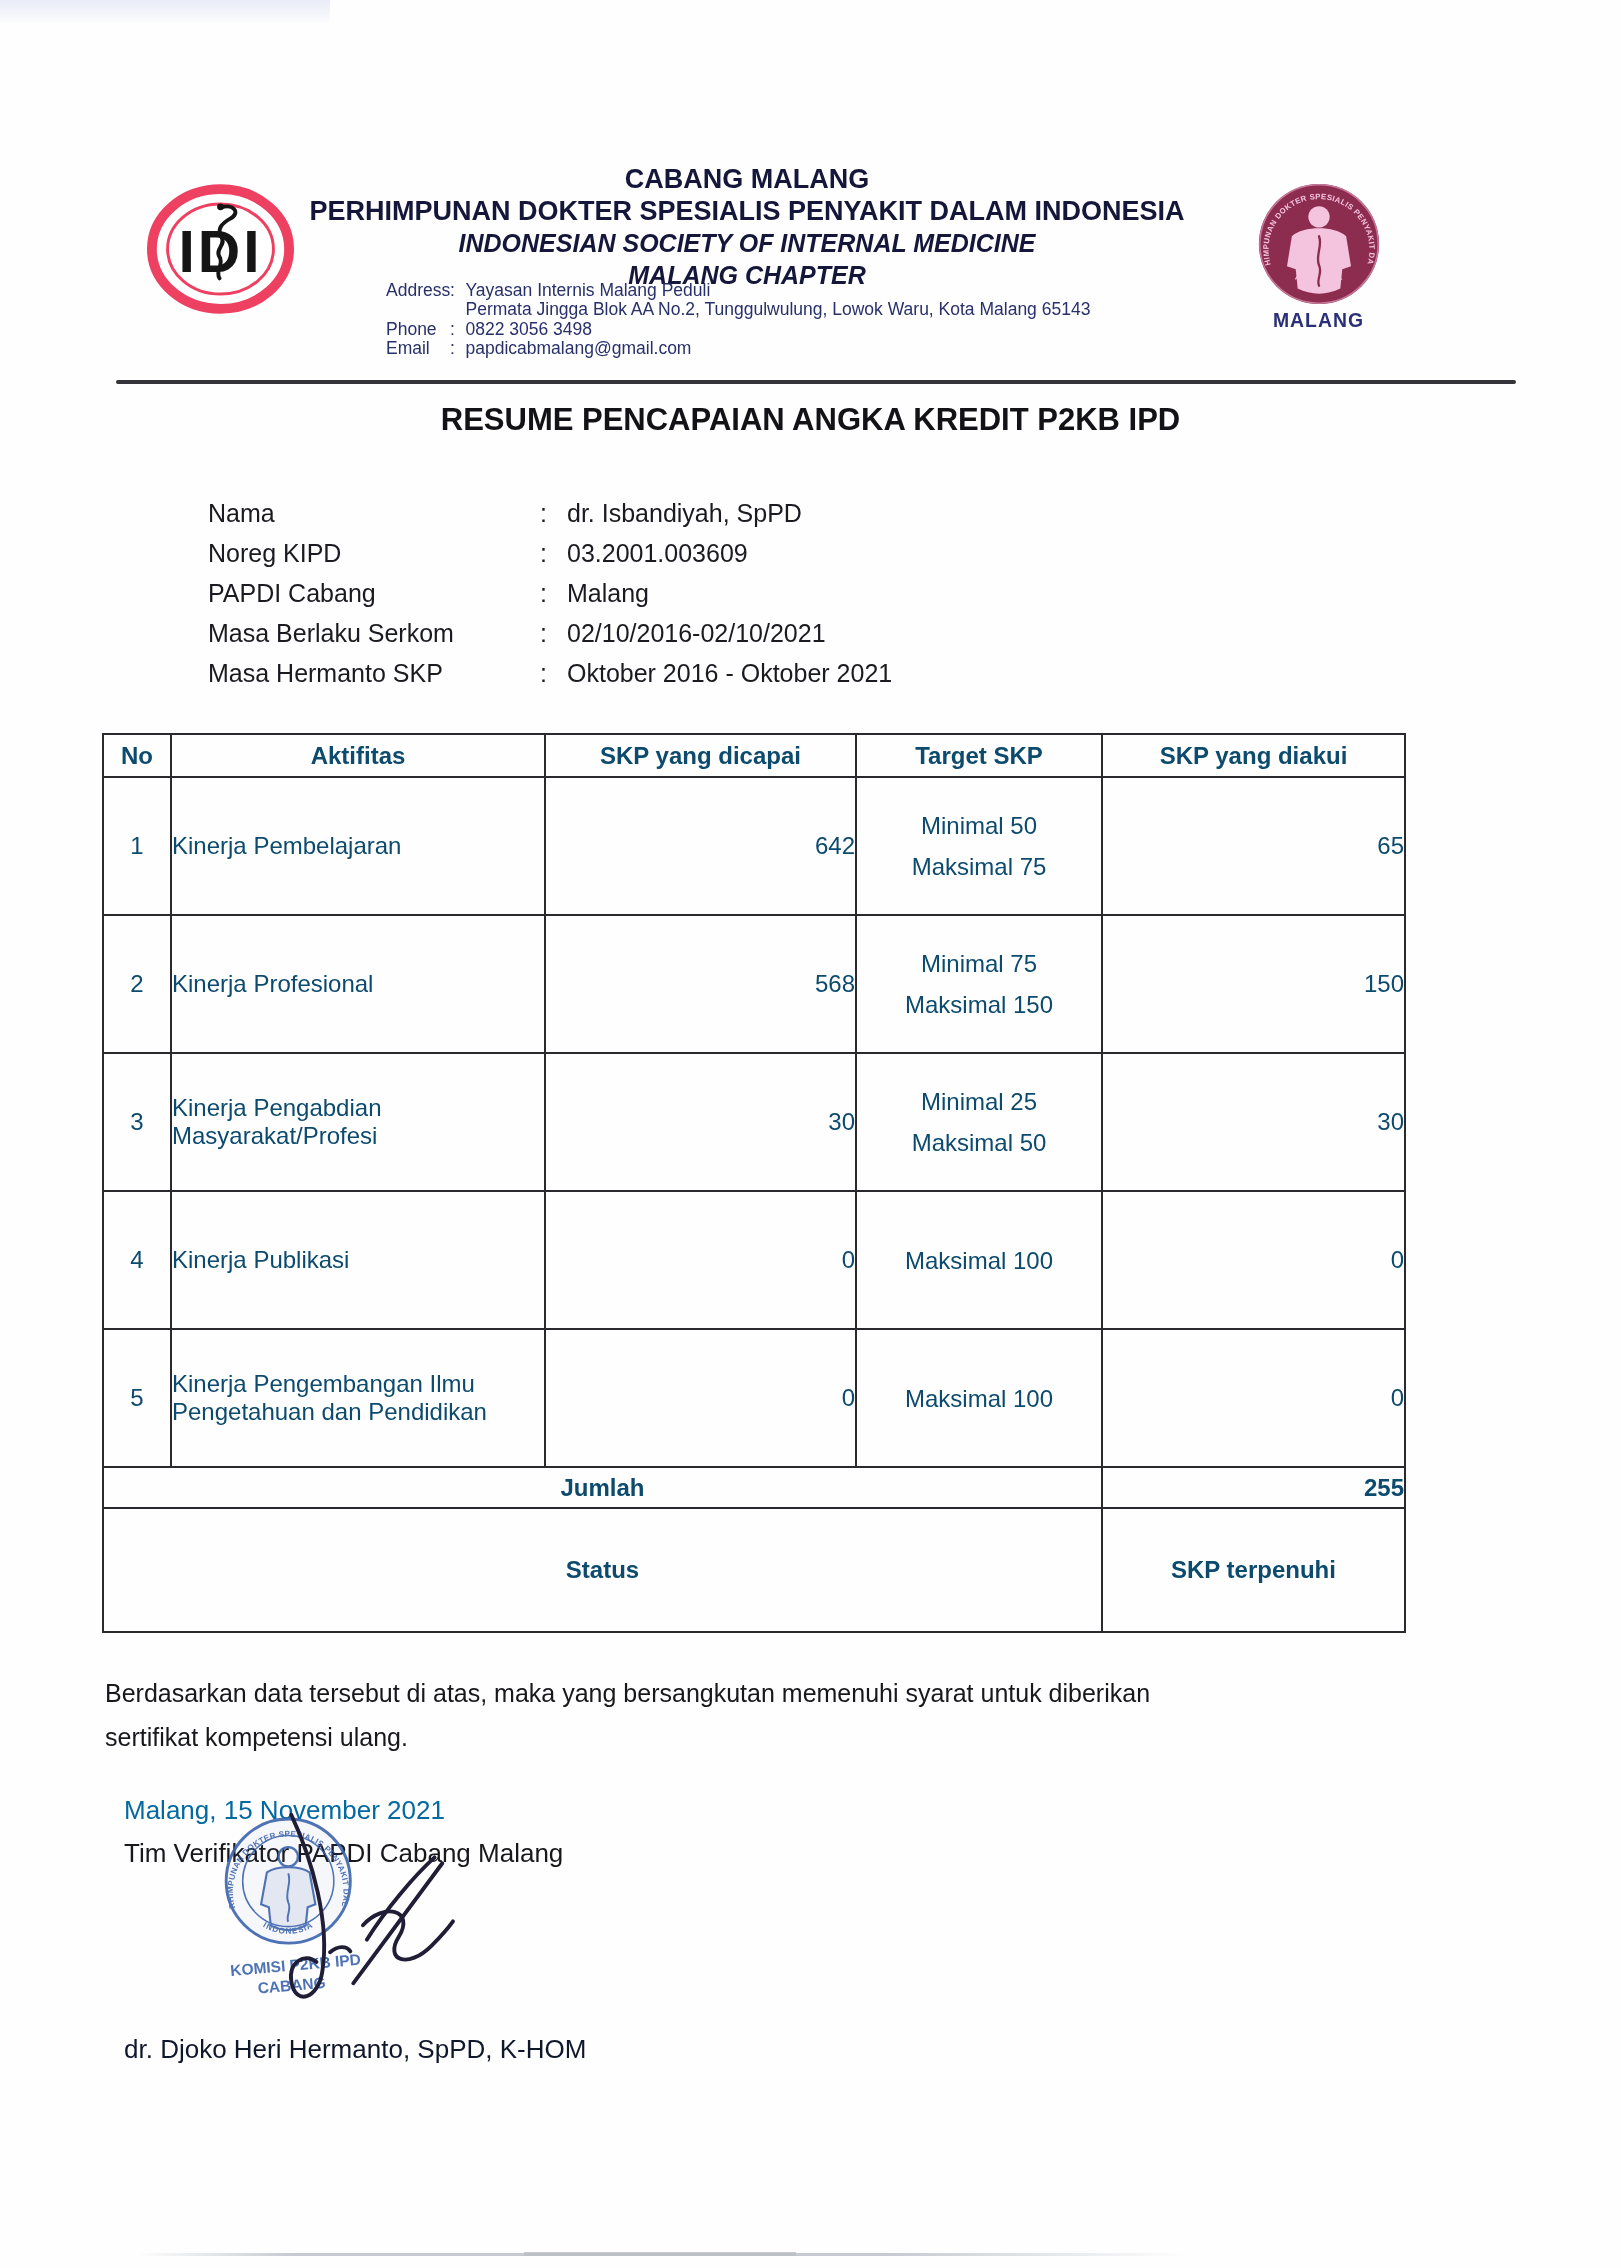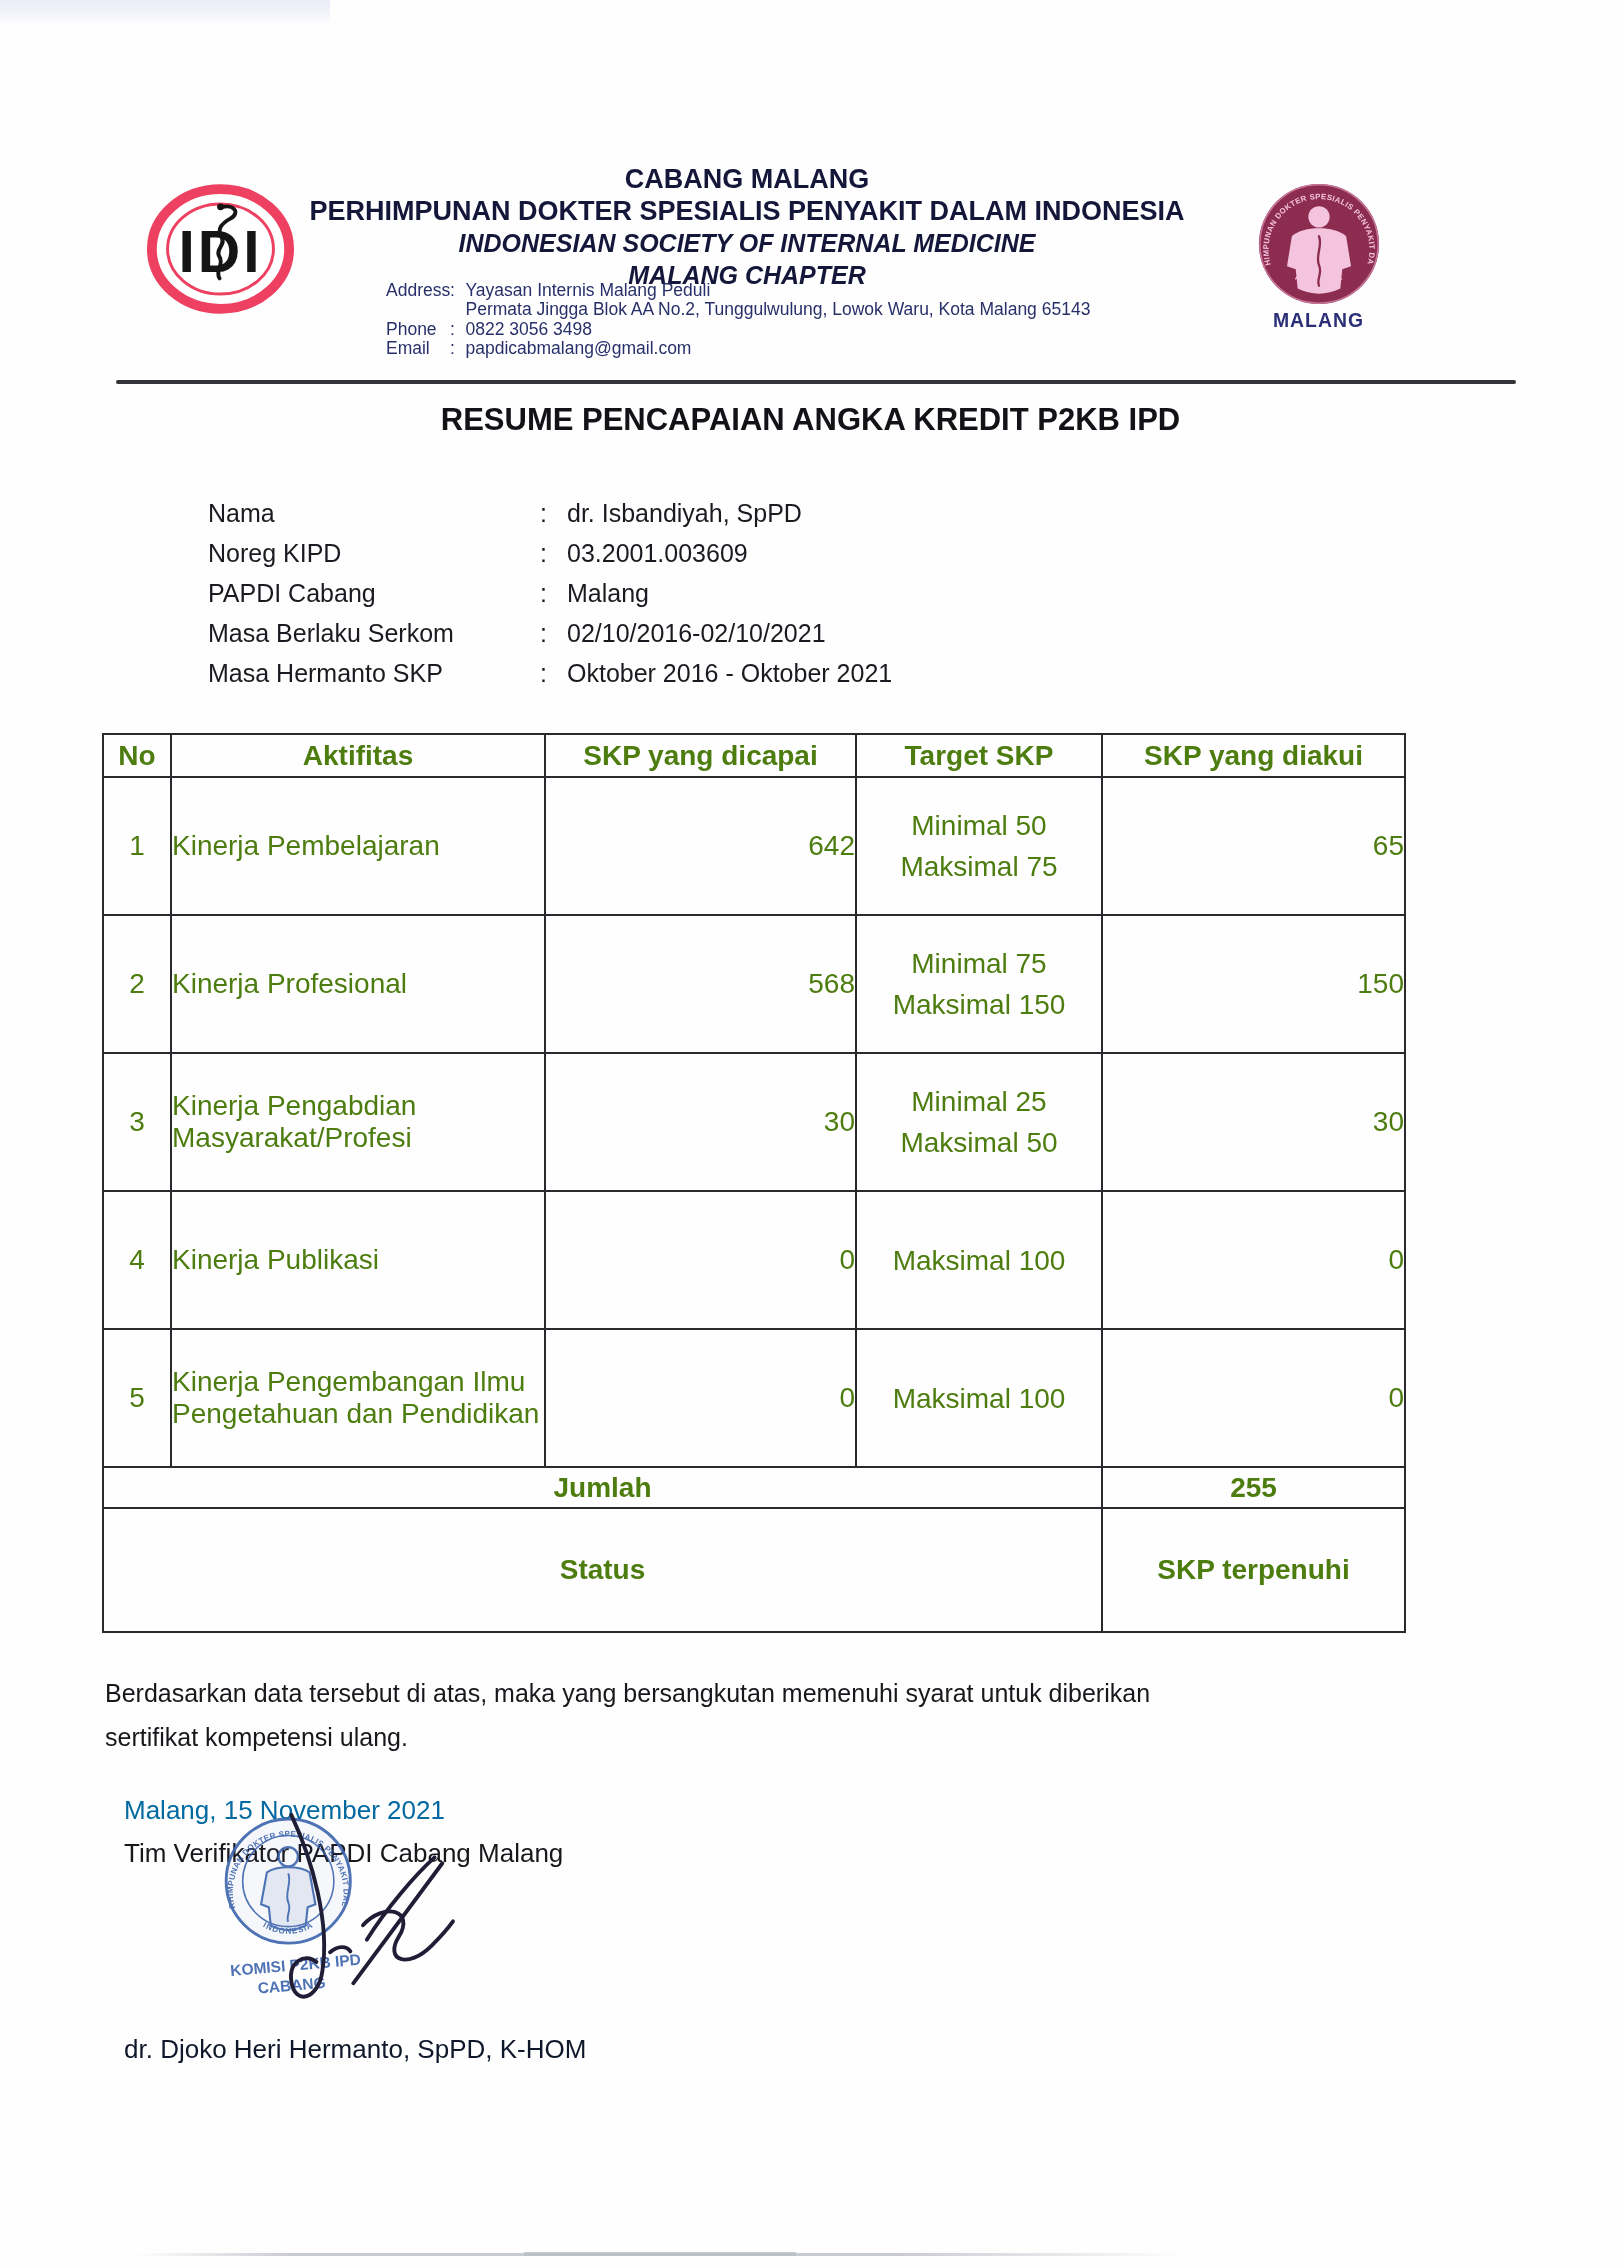--- a/index.html
+++ b/index.html
@@ -42,35 +42,35 @@
   
   .info-block{
     position:absolute;left:208px;top:493px;width:873px;
     font-size:25px;color:#1a1a20;
   }
   .info-row{display:grid;grid-template-columns:332px 27px auto;height:40px;align-items:center;}
   
   .skp-table{
     position:absolute;left:102px;top:733px;width:1300px;
     border-collapse:collapse;table-layout:fixed;
-    font-size:28px;color:#4d7c0f;
+    font-size:24px;color:#0c4a6e;
   }
   .skp-table td,.skp-table th{
     border:2.9px solid #2a2a2e;vertical-align:middle;padding:0;
   }
   .skp-table th{font-weight:bold;text-align:center;height:41px;}
   .row-no{text-align:center;}
   .row-akt{text-align:left;padding-left:7.8px;padding-right:5.8px;}
   .row-dicapai{text-align:right;padding-right:2.9px;}
   .row-target{text-align:center;}
   .row-diakui{text-align:right;padding-right:2.9px;}
   .target-line{display:block;line-height:41px;}
   .jumlah-label,.jumlah-value,.status-label,.status-value{font-weight:bold;}
   .jumlah-label,.status-label{text-align:center;}
-  .jumlah-value{text-align:center;padding-right:2.9px;margin-top:38px;}
+  .jumlah-value{text-align:right;padding-right:2.9px;margin-top:38px;}
   .status-value{text-align:center;}
   
   .closing{
     position:absolute;left:105px;top:1671px;width:1261px;
     font-size:25px;line-height:44px;color:#17171c;
   }
   
   .sig-place{position:absolute;left:124px;top:1795px;font-size:26px;color:#0369a1;}
   .sig-team {position:absolute;left:124px;top:1838px;font-size:26px;color:#17171c;}
   .stamp{position:absolute;left:199px;top:1813px;width:194px;height:204px;opacity:.9;}

